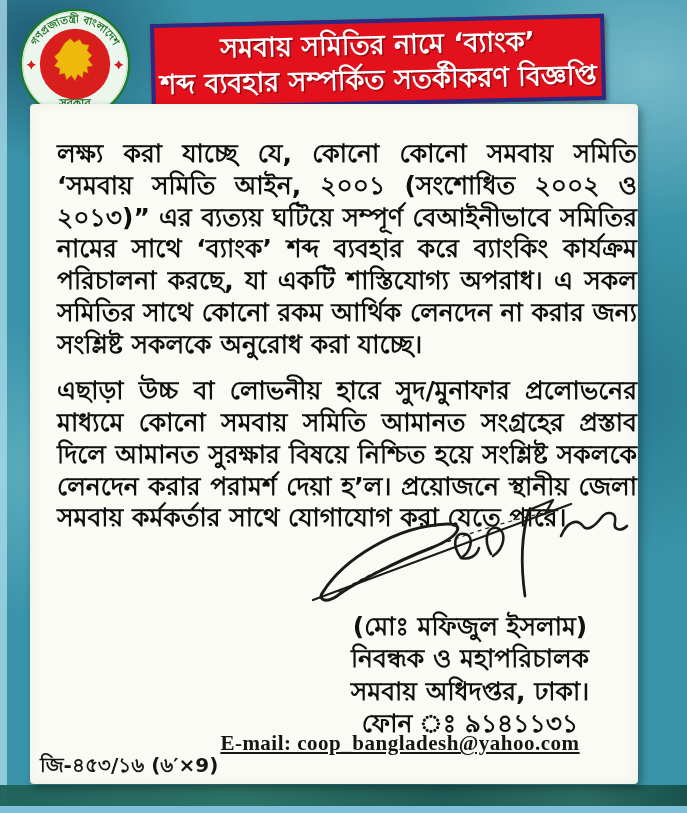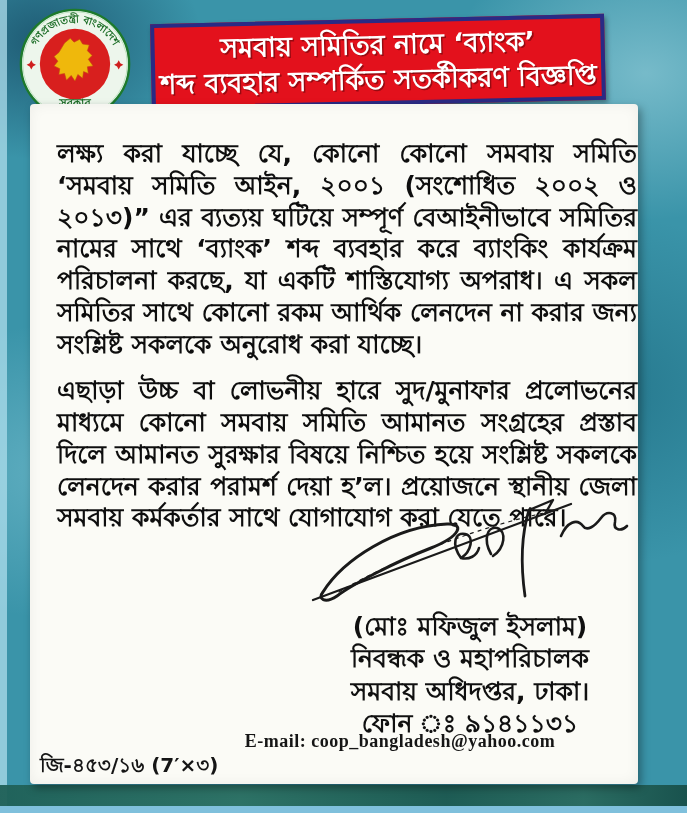--- a/index.html
+++ b/index.html
@@ -61,21 +61,21 @@
   
   .signature{position:absolute;left:278px;top:392px;width:332px;height:115px;}
 
   .sign-block{
     position:absolute;left:240px;top:507px;width:400px;text-align:center;
     font-size:25px;font-weight:700;color:#101010;line-height:1.29;
   }
   .email-line{
     position:absolute;left:110px;top:627px;width:520px;text-align:center;
     font-family:"Liberation Serif","DejaVu Serif",serif;
-    font-weight:bold;font-size:18px;color:#151515;letter-spacing:.5px;
+    font-weight:bold;font-size:21px;color:#151515;letter-spacing:.5px;text-decoration:underline;
   }
   .reference{
     position:absolute;left:10px;top:646px;width:240px;text-align:left;
     font-size:20px;font-weight:700;color:#151515;
   }
 </style>
 </head>
 <body>
 
 <div class="bg-texture"></div>
@@ -126,15 +126,15 @@
 
   <div class="sign-block">
     <div>(মোঃ মফিজুল ইসলাম)</div>
     <div>নিবন্ধক ও মহাপরিচালক</div>
     <div>সমবায় অধিদপ্তর, ঢাকা।</div>
     <div>ফোন ঃ ৯১৪১১৩১</div>
   </div>
 
   <div class="email-line">E-mail: coop_bangladesh@yahoo.com</div>
 
-  <div class="reference">জি-৪৫৩/১৬ (7′×৩)</div>
+  <div class="reference">জি-৪৫৩/১৬ (৬′×9)</div>
 
 </div>
 
 </body></html>

